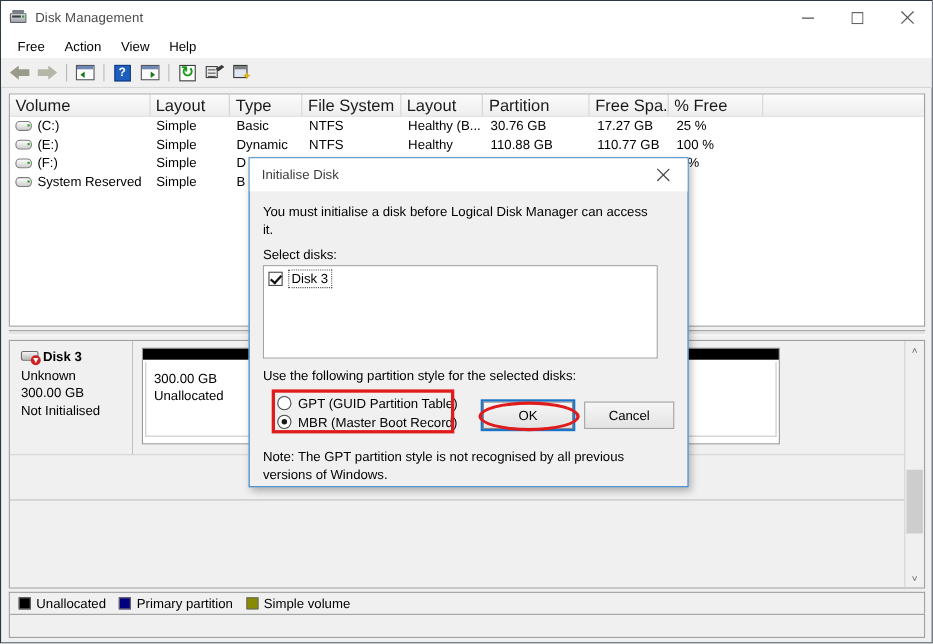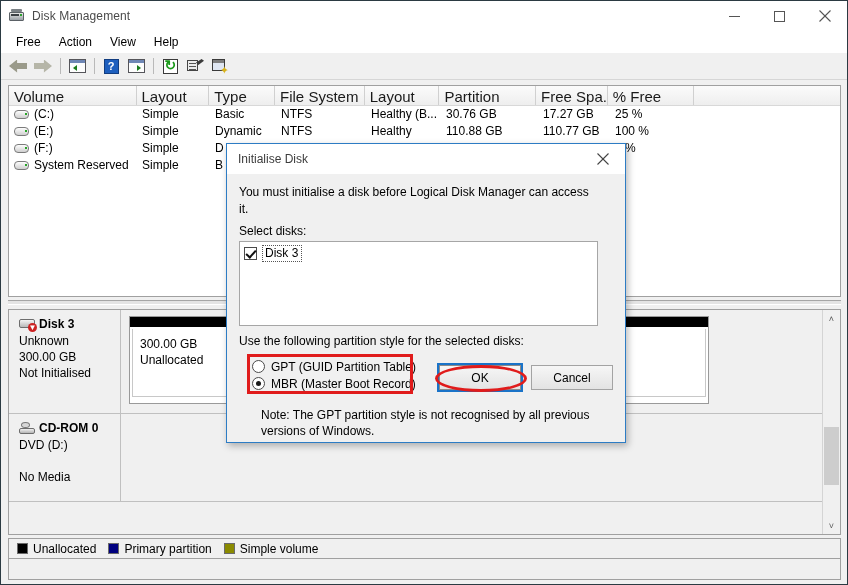--- a/index.html
+++ b/index.html
@@ -435,21 +435,21 @@
     left: 3px; top: 3px; width: 5px; height: 5px;
     border-radius: 50%; background: #1a1a1a;
   }
   .radio-label { font-size: 12px; }
   .hl-box {
     position: absolute;
     border: 3px solid #e01b1b;
     pointer-events: none;
     box-sizing: border-box;
   }
-  .note { font-size: 12px; line-height: 16px; margin-top: 12px; margin-left: 22px; }
+  .note { font-size: 12px; line-height: 16px; margin-top: 12px; }
   .dlg-buttons {
     position: absolute; right: 12px; bottom: 12px;
     display: flex; gap: 10px;
   }
   .btn {
     width: 82px; height: 25px;
     background: linear-gradient(#f6f6f6, #e3e3e3);
     border: 1px solid #a3a3a3;
     font-size: 12px;
     display: flex; align-items: center; justify-content: center;
@@ -643,35 +643,20 @@
           <div class="partition" style="width:580px;height:88px">
             <div class="part-bar"></div>
             <div class="part-body">
               <div class="part-line">300.00 GB</div>
               <div class="part-line">Unallocated</div>
             </div>
           </div>
         </div>
       </div>
 
-      <div class="disk-row" style="height:87px">
-        <div class="disk-info">
-          <div class="disk-title">
-            <span class="cd-ico">
-              <span class="disc"></span>
-                <span class="cb"></span>
-            </span>
-            <span>CD-ROM 0</span>
-          </div>
-          <div class="disk-line">DVD (D:)</div>
-          <div class="disk-line" style="height:16px"></div>
-          <div class="disk-line">No Media</div>
-        </div>
-        <div class="disk-graph"></div>
-      </div>
 
       <div class="disk-row empty-row" style="height:40px">
       </div>
 
     </div>
     <div class="vscroll">
       <div class="vs-arrow">˄</div>
       <div class="vs-track">
         <div class="vs-thumb" style="top:100px;height:58px"></div>
       </div>

